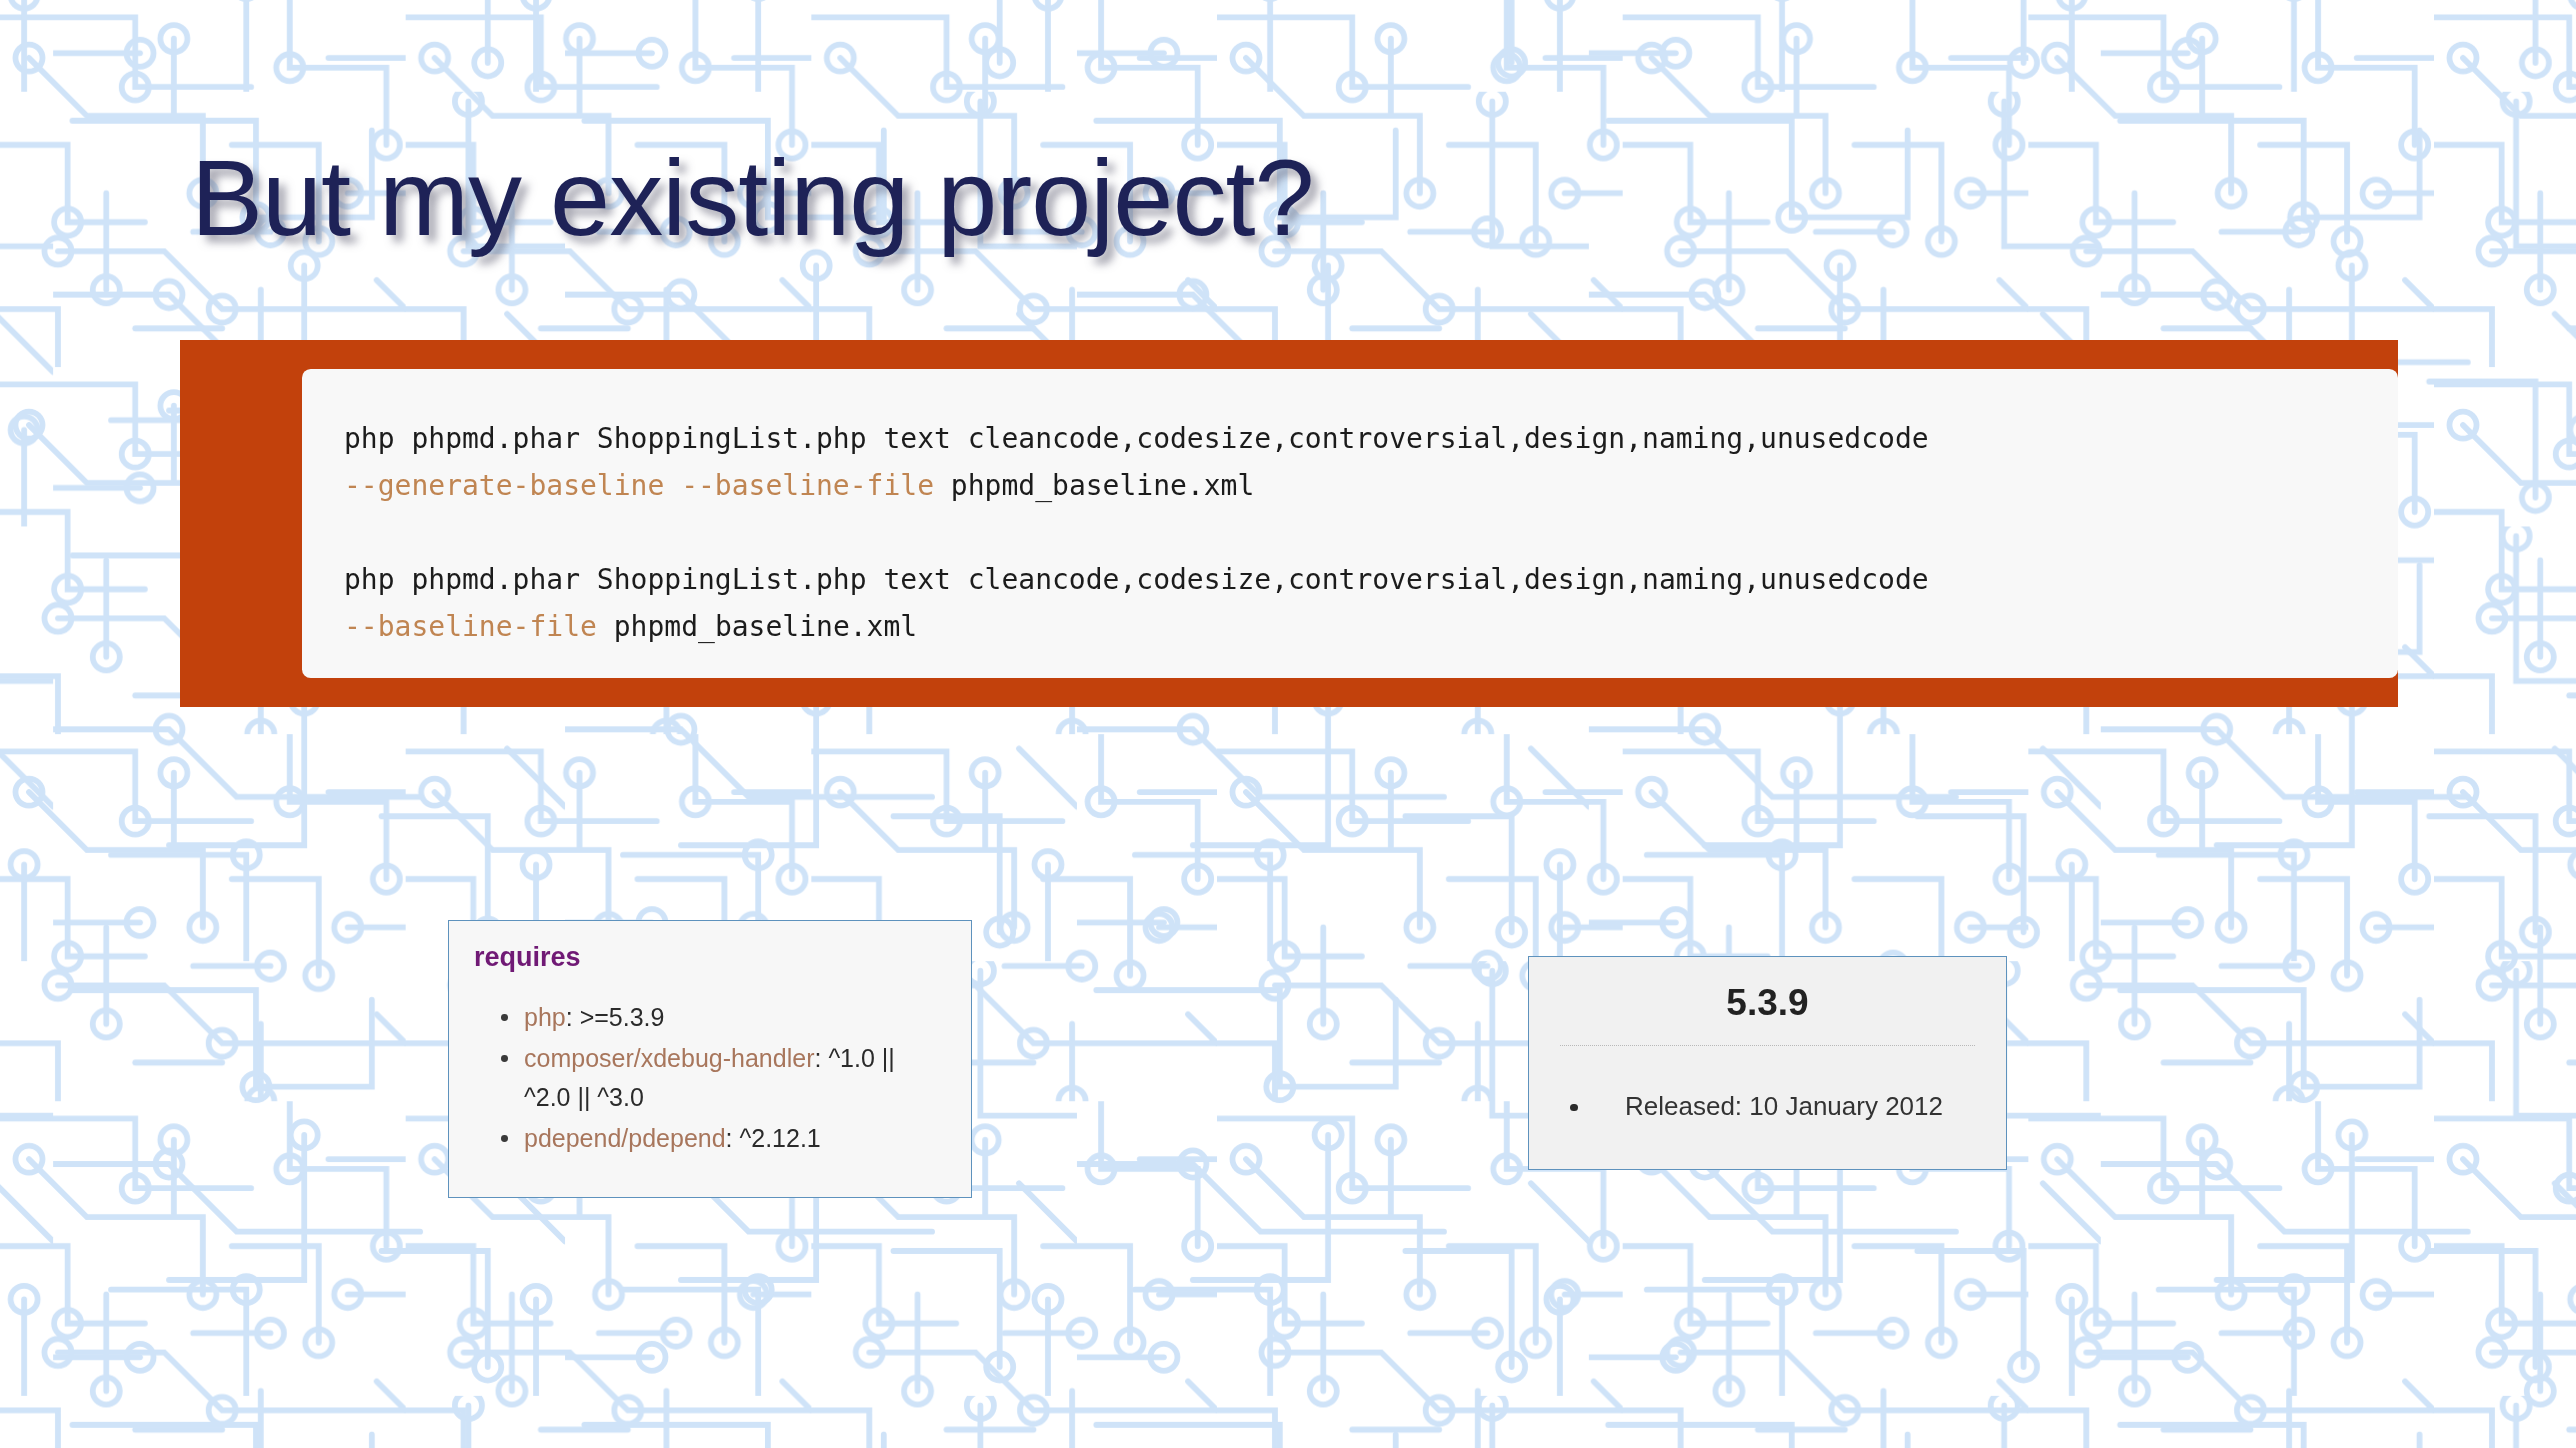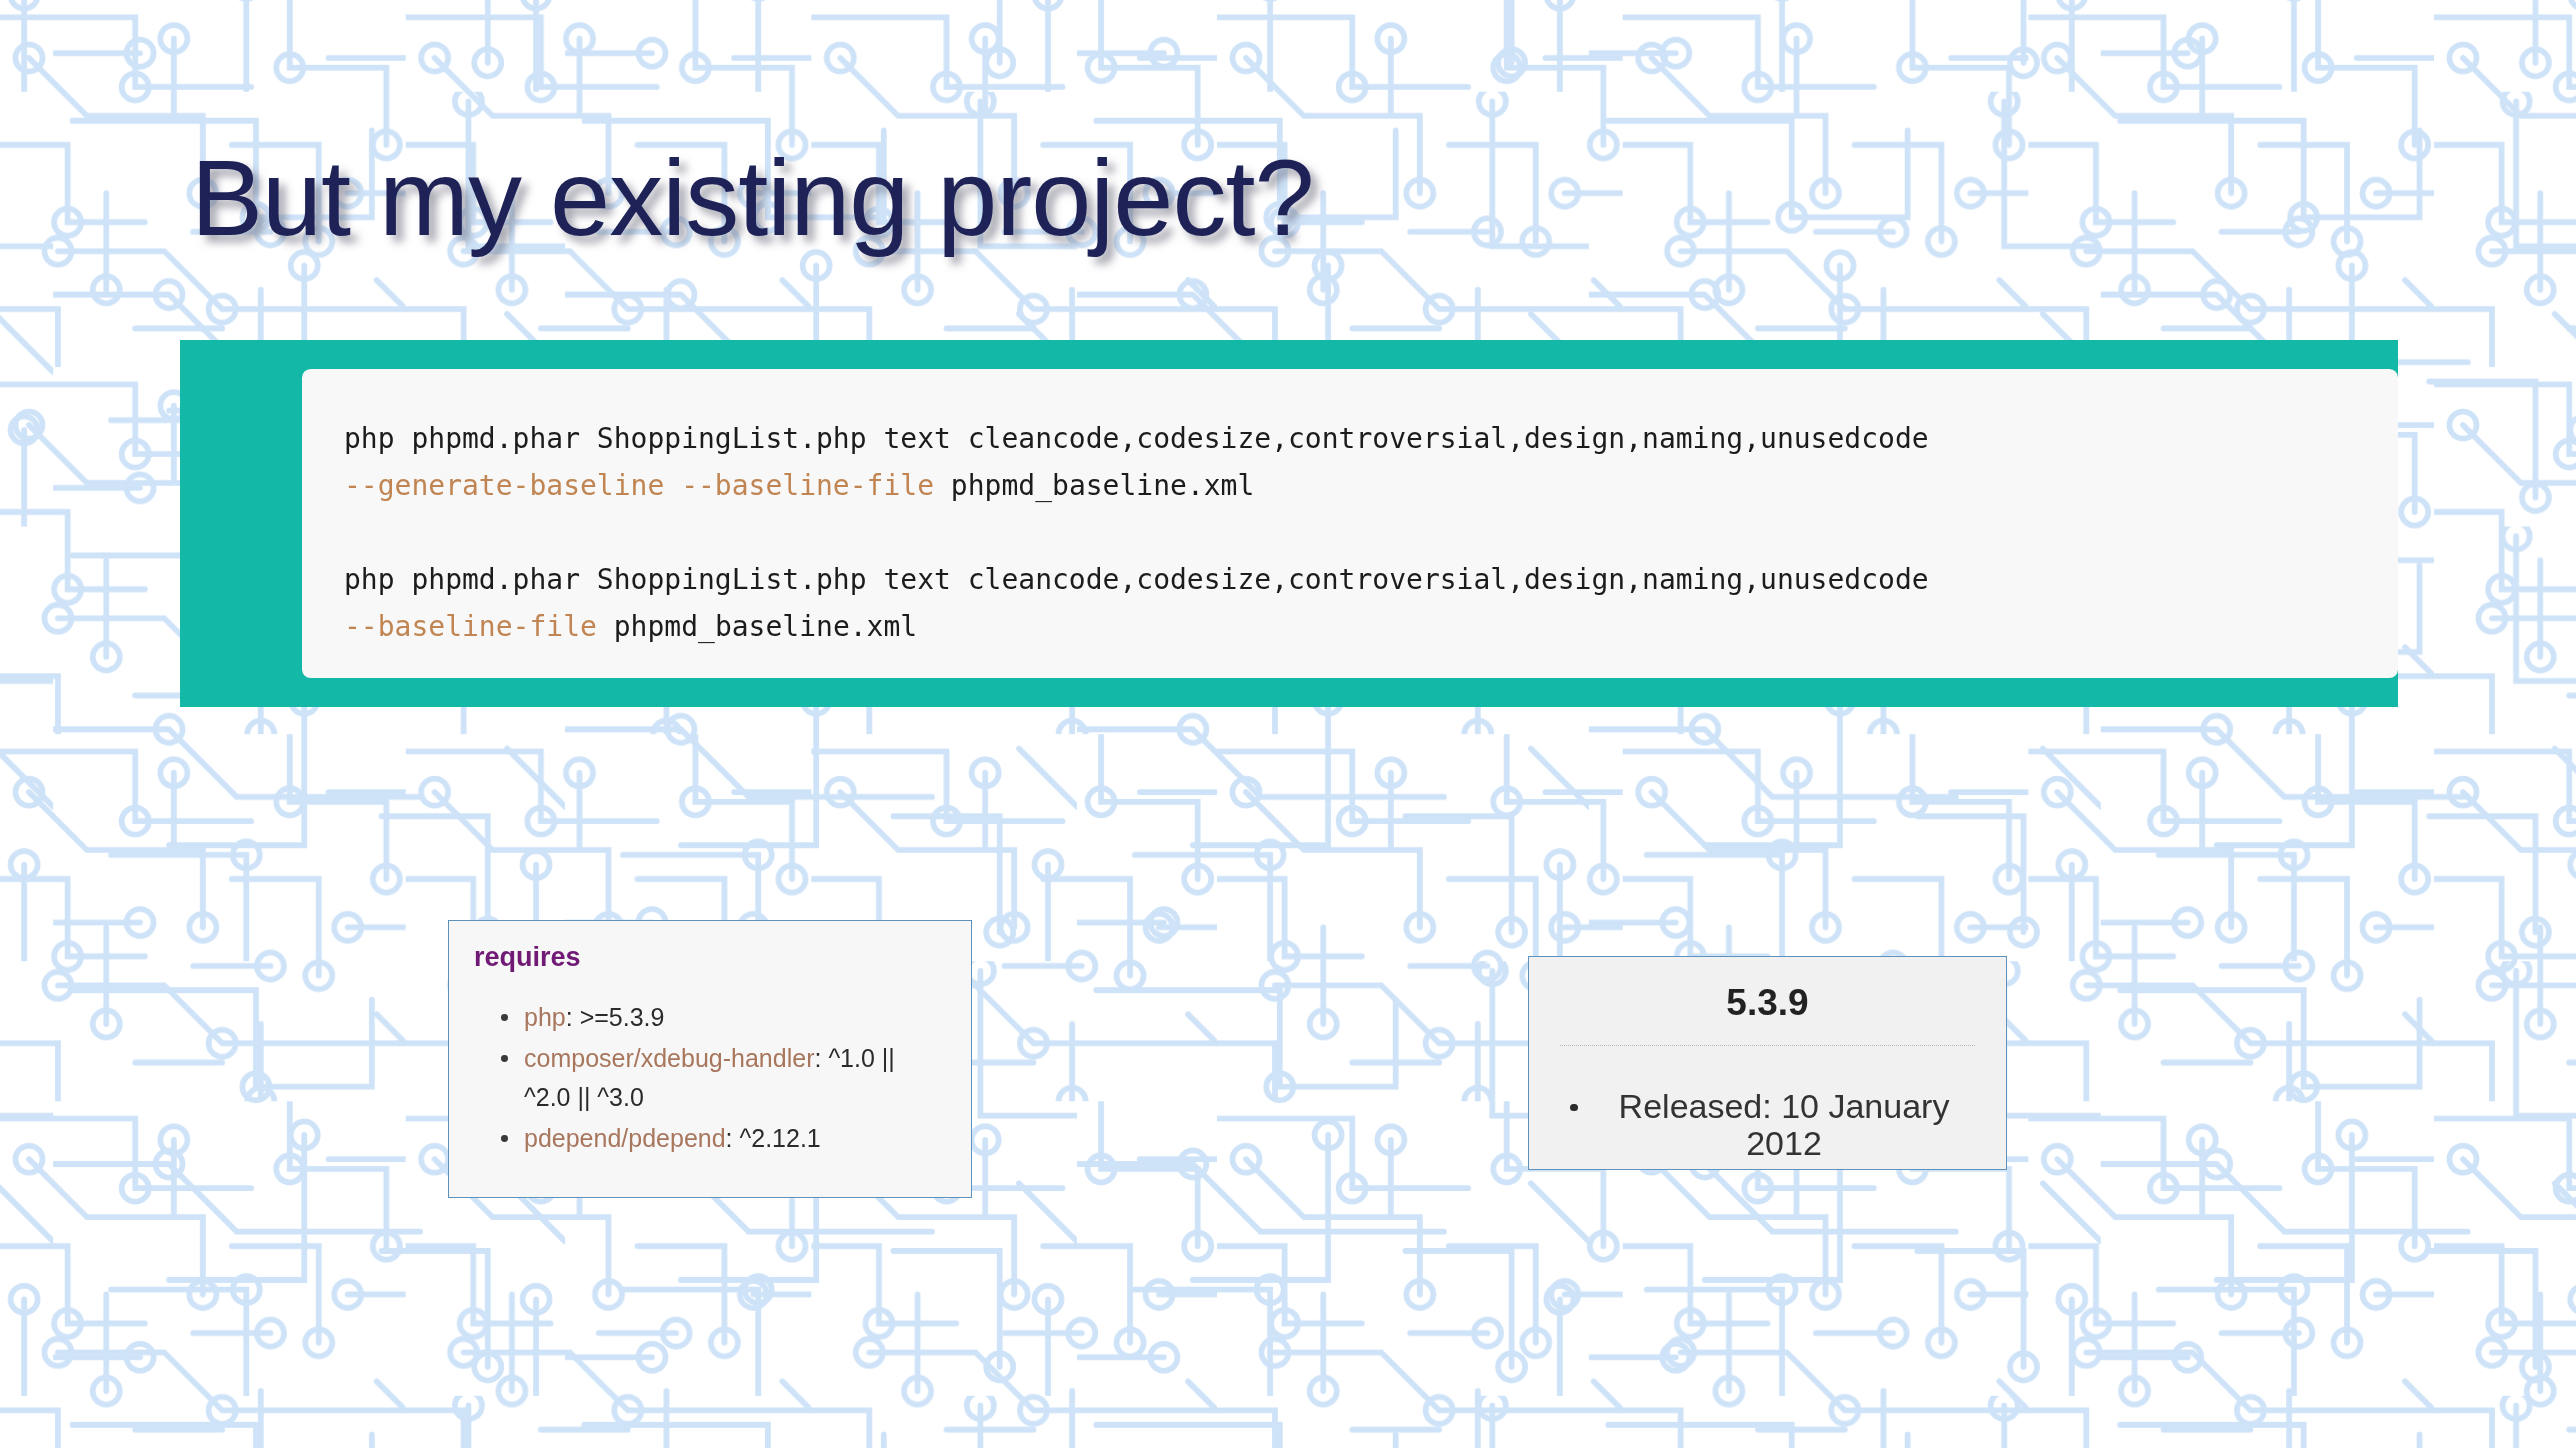--- a/index.html
+++ b/index.html
@@ -41,21 +41,21 @@
     text-shadow: 6.8px 6.8px 8.7px rgba(90, 90, 110, 0.55);
   }
 
   
   #code-frame {
     position: absolute;
     left: 180px;
     top: 340px;
     width: 2218px;
     height: 367px;
-    background: #14b8a6;
+    background: #c2410c;
     z-index: 4;
   }
   #code-box {
     position: absolute;
     left: 122px;
     top: 29px;
     width: 2096px;
     height: 309px;
     background: #f8f8f8;
     border-radius: 8.7px;
@@ -144,21 +144,21 @@
   #version-divider {
     margin: 21px 0 0 0;
     height: 0;
     border: none;
     border-top: 1.9px dotted #b9b9b9;
   }
   #version-list {
     margin: 42px 0 0 0;
     padding: 0 0 0 33px;
     list-style: none;
-    font-size: 34px;
+    font-size: 26px;
     line-height: 37px;
     color: #333333;
   }
   #version-list li {
     position: relative;
   }
   #version-list li::before {
     content: "";
     position: absolute;
     left: -23px;

